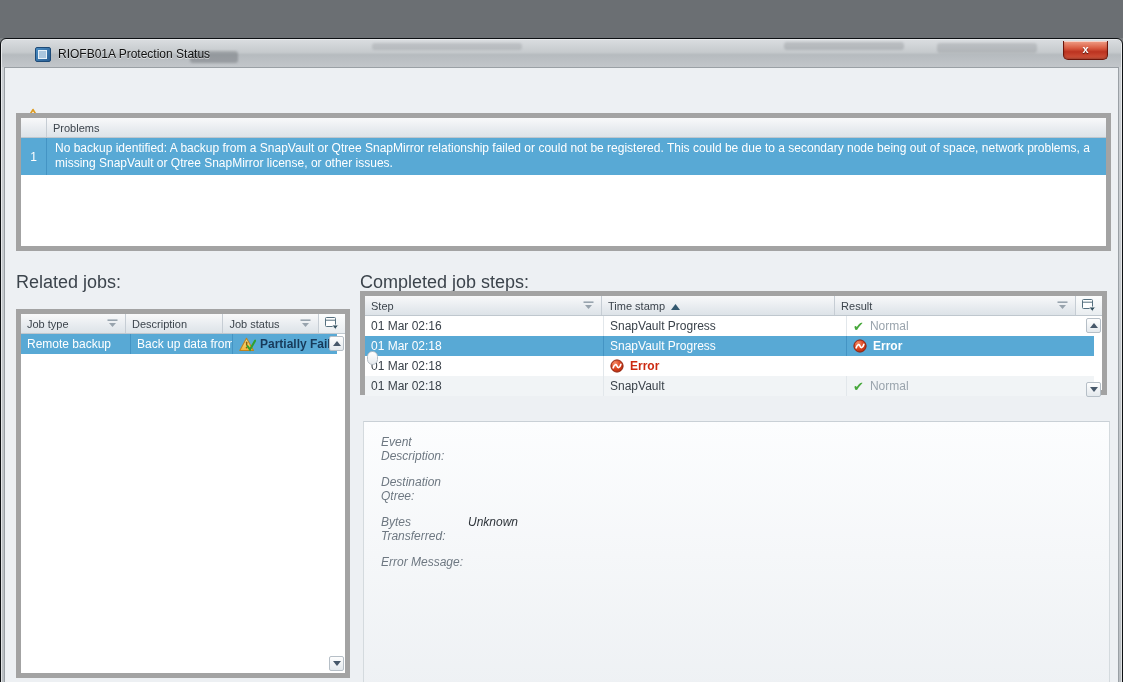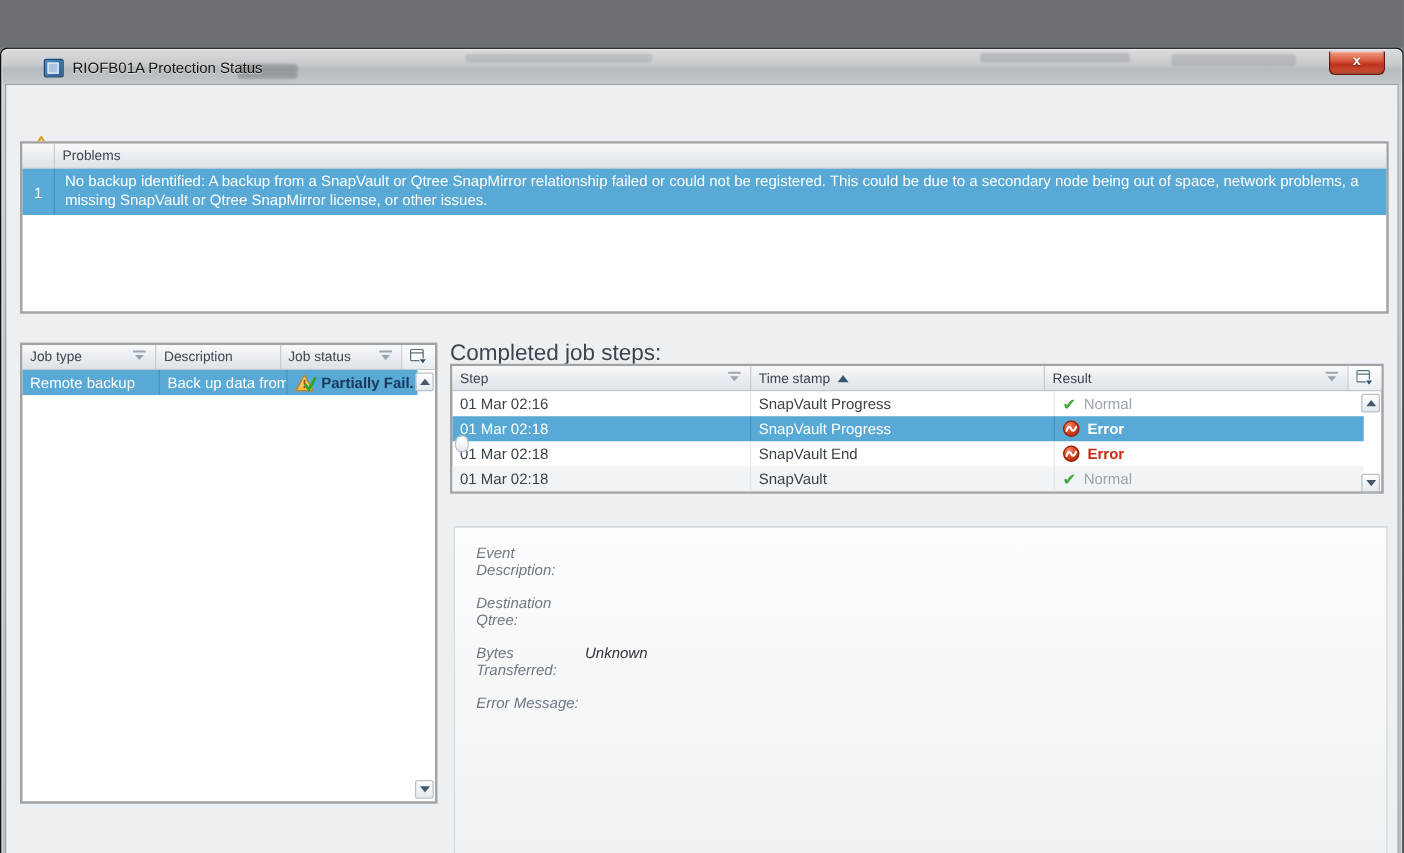--- a/index.html
+++ b/index.html
@@ -22,21 +22,21 @@
     color:#fff;font-size:11px;font-weight:bold;text-align:center;line-height:17px;cursor:pointer;
     text-shadow:0 1px 1px rgba(0,0,0,.6);}
 
   .content{position:absolute;left:3px;right:3px;top:28px;bottom:3px;background:#edf0f3;border:1px solid #9aa0a5;}
 
   
   .alert-head{position:absolute;left:19px;top:40px;display:flex;align-items:center;gap:7px;}
   .alert-title{font-size:12px;font-weight:bold;color:#c8860c;}
 
   
-  .grid{position:absolute;background:#fff;border:2px solid #a3a3a3;}
+  .grid{position:absolute;background:#fff;border:5px solid #a3a3a3;}
   .ghead{display:flex;height:20px;background:linear-gradient(#f8f9fa,#e7ebef 60%,#dde3e8);
     border-bottom:1px solid #bfc7ce;color:#3c444c;font-size:11px;}
   .gcell{position:relative;display:flex;align-items:center;padding:0 6px;border-right:1px solid #c6cdd4;cursor:pointer;}
   .gcell .flt{margin-left:auto;opacity:.85;}
   .chooser{display:flex;align-items:center;justify-content:center;border-right:none;cursor:pointer;
     background:linear-gradient(#fcfdfd,#e9edf0);}
   .grow{display:flex;height:20px;font-size:12px;color:#3a424a;align-items:stretch;}
   .grow .c{display:flex;align-items:center;padding:0 6px;border-right:1px solid #e2e7eb;overflow:hidden;white-space:nowrap;}
   .grow.sel{background:#58a9d5;color:#fff;}
   .grow.sel .c{border-right:1px solid #4494c4;}
@@ -128,21 +128,21 @@
           <span>Problems</span>
         </div>
       </div>
       <div class="grow sel" style="height:37px">
         <div class="c" style="width:26px;justify-content:center">1</div>
         <div class="c" style="flex:1;border-right:none;white-space:normal;line-height:15px;padding:3px 8px;align-items:flex-start">No backup identified: A backup from a SnapVault or Qtree SnapMirror relationship failed or could not be registered. This could be due to a secondary node being out of space, network problems, a missing SnapVault or Qtree SnapMirror license, or other issues.</div>
       </div>
     </div>
 
     <div class="section-label" style="left:11px;top:204px">Related jobs:</div>
-    <div class="grid" style="left:11px;top:206px;width:334px;height:369px">
+    <div class="grid" style="left:11px;top:241px;width:334px;height:369px">
       <div class="ghead">
         <div class="gcell" style="width:110px">
           <span>Job type</span>
           <span class="flt"><svg width="13" height="9" viewBox="0 0 13 9">
                   <path d="M1.5 1.2 H11.5" stroke="#8a97a2" stroke-width="1.6"></path>
                   <path d="M3 4 H10 L6.5 8 Z" fill="#8a97a2"></path>
                 </svg></span>
         </div>
         <div class="gcell" style="width:102px">
           <span>Description</span>
@@ -233,21 +233,20 @@
                 <svg width="14" height="14" viewBox="0 0 14 14">
                   <circle cx="7" cy="7" r="6.1" fill="url(#errg)" stroke="#8f1f0a"></circle>
                   <path d="M3.2 8.8 C4.3 4.9 6.3 5 7 7.1 C7.7 9.2 9.7 9.3 10.8 5.4" stroke="#fff" stroke-width="1.7" fill="none" stroke-linecap="round"></path>
                 </svg>
               </span>
           <span class="res-error">Error</span>
         </div>
       </div>
       <div class="grow" style="width:729px">
         <div class="c" style="width:239px">01 Mar 02:18</div>
-        <div class="c" style="width:243px">SnapVault End</div>
         <div class="c" style="width:247px;border-right:none">
           <span style="display:flex">
                 <svg width="14" height="14" viewBox="0 0 14 14">
                   <circle cx="7" cy="7" r="6.1" fill="url(#errg)" stroke="#8f1f0a"></circle>
                   <path d="M3.2 8.8 C4.3 4.9 6.3 5 7 7.1 C7.7 9.2 9.7 9.3 10.8 5.4" stroke="#fff" stroke-width="1.7" fill="none" stroke-linecap="round"></path>
                 </svg>
               </span>
           <span class="res-error">Error</span>
         </div>
       </div>

